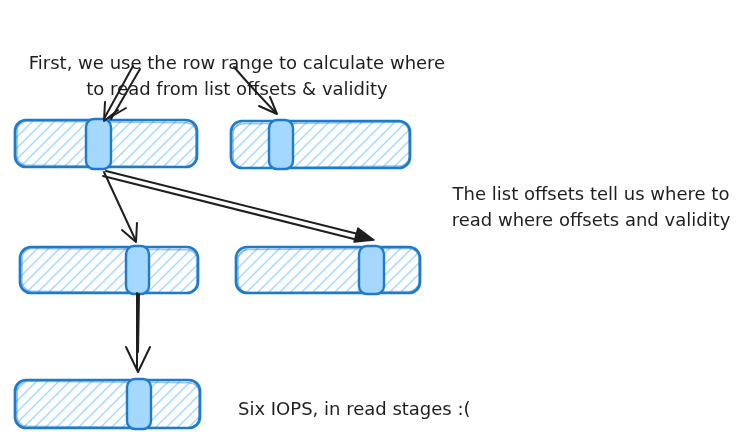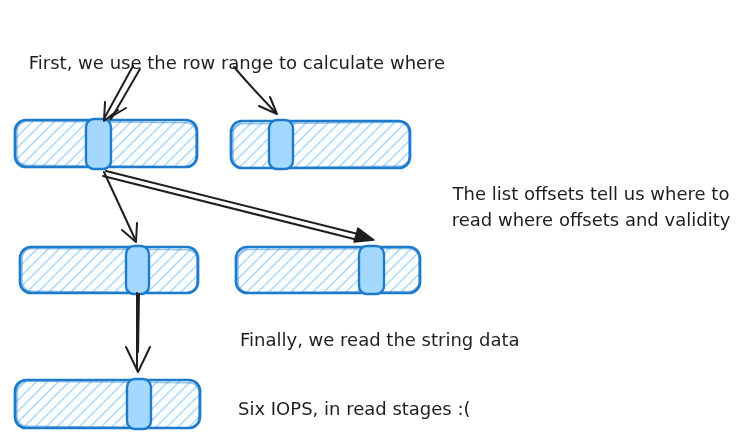--- a/index.html
+++ b/index.html
@@ -138,24 +138,24 @@
 
     <g>
       <line class="arrow" x1="137" y1="293" x2="137" y2="369"></line>
       <line class="arrow" x1="139" y1="294" x2="138" y2="352" stroke-width="1"></line>
       <polyline class="arrow" points="150,347 138,372 126,347"></polyline>
     </g>
   </svg>
 
   <div class="annotation centered" style="left:237px; top:8px;margin-top:42px;">
     <div>First, we use the row range to calculate where</div>
+    <div>to read from list offsets &amp; validity</div>
   </div>
 
   <div class="annotation centered" style="left:591px; top:181px;">
     <div>The list offsets tell us where to</div>
     <div>read where offsets and validity</div>
   </div>
 
-  <div class="annotation" style="left:240px; top:327px;">Finally, we read the string data</div>
 
   <div class="annotation" style="left:238px; top:396px;">Six IOPS, in read stages :(</div>
 
 </div>
 
 </body></html>

